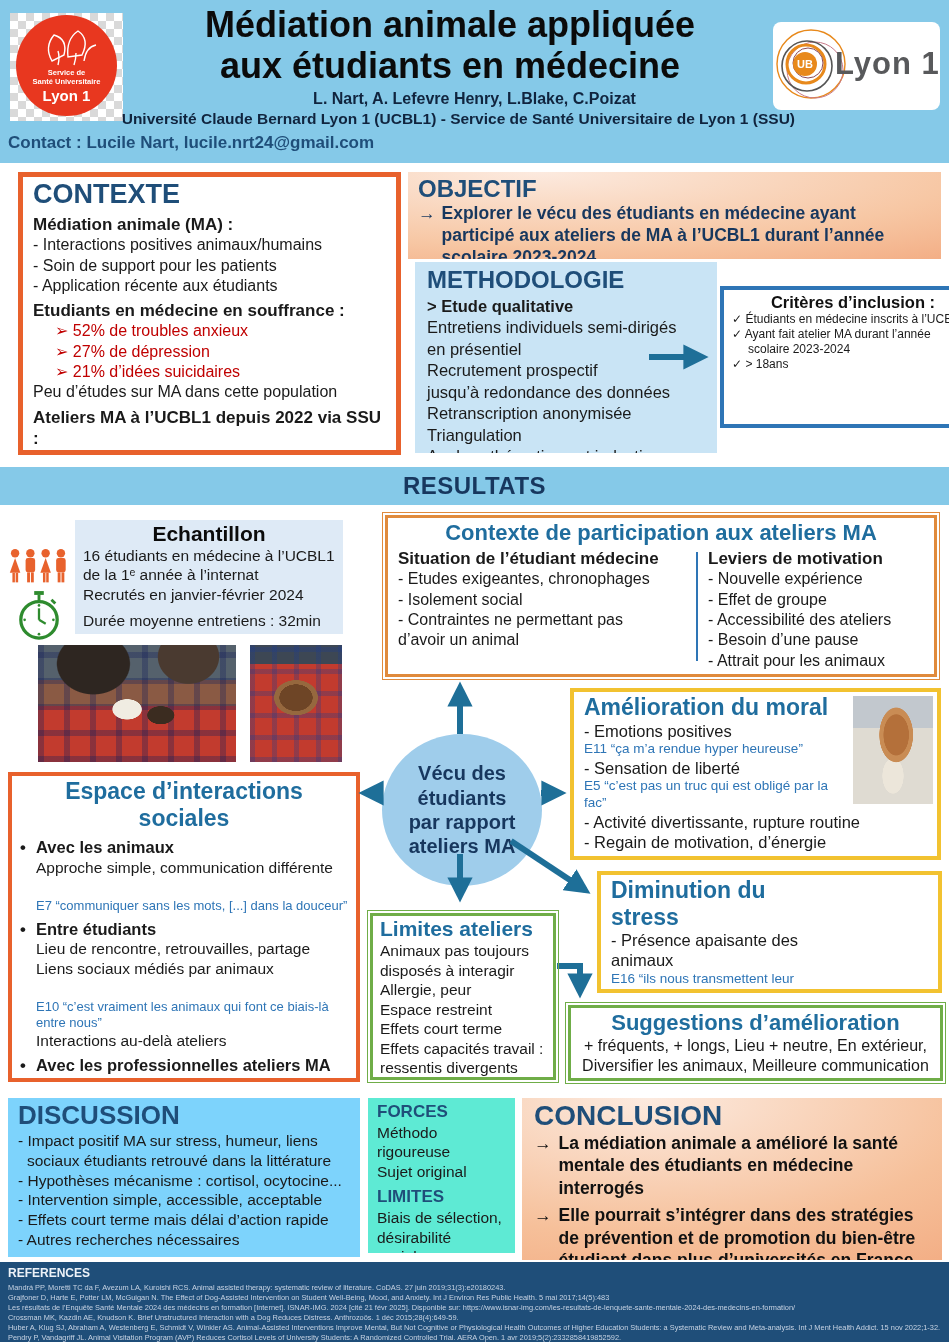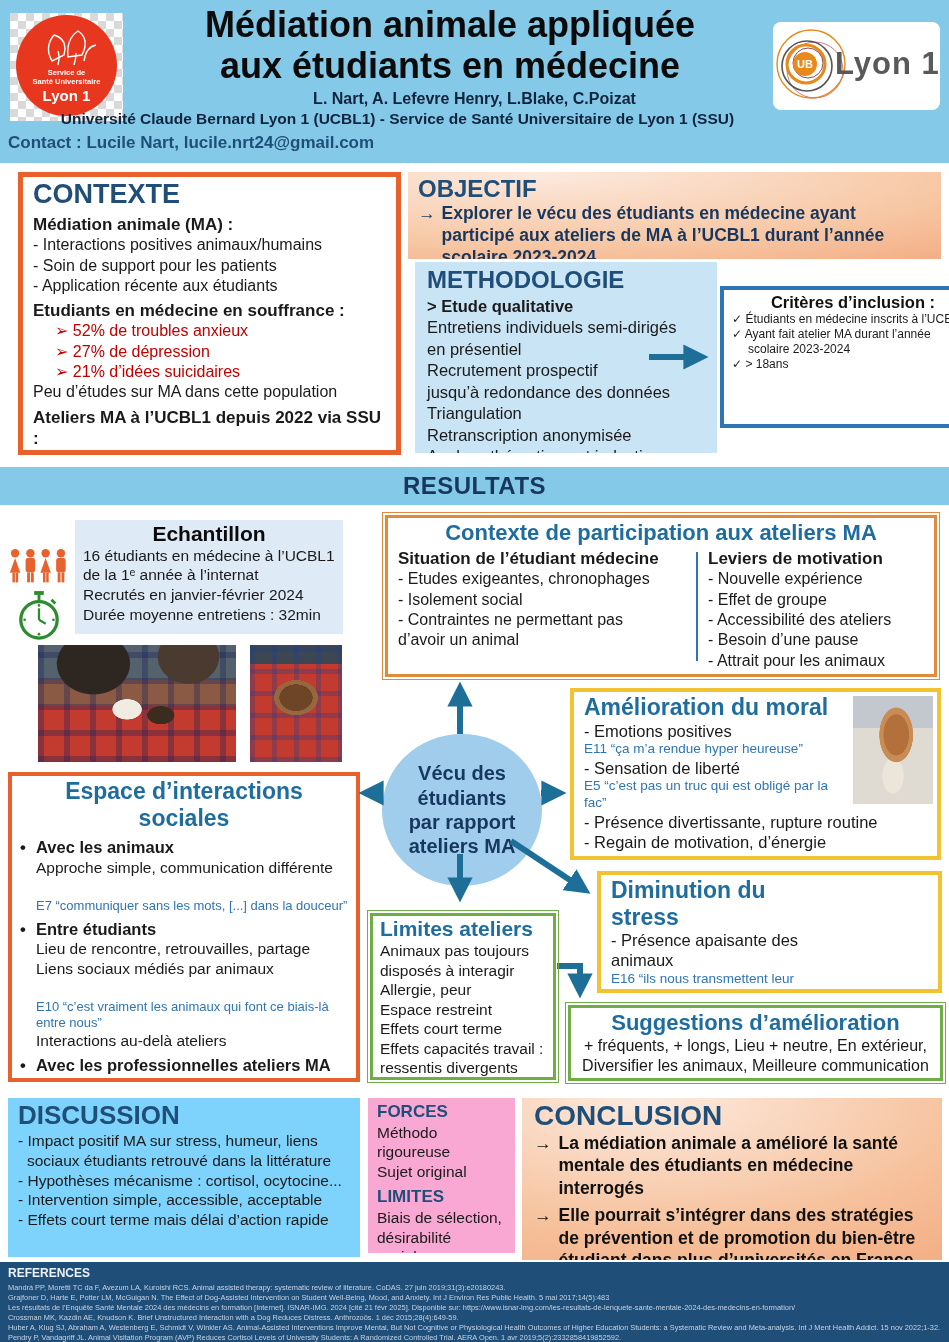--- a/index.html
+++ b/index.html
@@ -10,21 +10,21 @@
     color:#1a1a1a;
   }
   .abs{position:absolute;}
   .pre{white-space:pre-line;}
 
   
   .header{left:0;top:0;width:949px;height:163px;background:#85C9E8;}
   .title-wrap{left:120px;top:5px;width:660px;text-align:center;}
   .title-line{font-size:36px;font-weight:bold;color:#0b0b0b;line-height:1.13;letter-spacing:0;}
   .authors{left:0;top:90px;width:949px;text-align:center;font-size:16px;font-weight:bold;color:#10243e;}
-  .affil{left:0;top:110px;width:795px;text-align:center;font-size:15.5px;font-weight:bold;color:#10243e;}
+  .affil{left:0;top:110px;width:795px;text-align:right;font-size:15.5px;font-weight:bold;color:#10243e;}
   .contact{left:8px;top:133px;font-size:17px;font-weight:bold;color:#1F4E79;}
 
   .ssu-logo{left:10px;top:13px;width:113px;height:108px;
     background:repeating-conic-gradient(#ffffff 0% 25%, #d9d9d9 0% 50%) 0 0/16px 16px;}
   .ssu-circle{left:6px;top:2px;width:101px;height:101px;border-radius:50%;background:#E8371F;text-align:center;color:#fff;}
   .ssu-t1{left:0;top:53px;width:101px;font-size:7.5px;font-weight:bold;}
   .ssu-t2{left:0;top:62px;width:101px;font-size:7.5px;font-weight:bold;}
   .ssu-t3{left:0;top:72px;width:101px;font-size:15px;font-weight:bold;}
 
   .lyon1-logo{left:773px;top:22px;width:167px;height:88px;background:#ffffff;border-radius:8px;}
@@ -122,21 +122,21 @@
   .st-i{font-size:16.5px;line-height:1.2;}
 
   .sugg-box{left:568px;top:1005px;width:375px;height:76px;border:3px solid #6FAD47;outline:1px solid #6FAD47;outline-offset:2px;box-sizing:border-box;background:#fff;padding:2px 6px;text-align:center;overflow:hidden;}
   .sugg-box .res-title{font-size:22px;text-align:center;}
   .sg-l{font-size:16px;line-height:1.25;}
 
   .discussion-box{left:8px;top:1098px;width:352px;height:159px;background:#7dd3fc;box-sizing:border-box;padding:2px 10px;overflow:hidden;}
   .discussion-box .sec-title{font-size:26px;}
   .disc-i{font-size:15.5px;line-height:1.28;padding-left:9px;text-indent:-9px;}
 
-  .forces-box{left:368px;top:1098px;width:147px;height:155px;background:#f9a8d4;box-sizing:border-box;padding:3px 9px;overflow:hidden;}
+  .forces-box{left:368px;top:1098px;width:147px;height:155px;background:#5eead4;box-sizing:border-box;padding:3px 9px;overflow:hidden;}
   .fl-h{font-size:17px;font-weight:bold;color:#1F4E79;line-height:1.3;}
   .fl-i{font-size:15.5px;line-height:1.25;}
 
   .conclusion-box{left:522px;top:1098px;width:420px;height:162px;box-sizing:border-box;padding:2px 12px;
     background:radial-gradient(130% 140% at 30% 0%, #FCEADF 0%, #F6C09A 60%, #F2A87E 100%);overflow:hidden;}
   .conclusion-box .sec-title{font-size:28px;}
   .conc-row{display:flex;gap:7px;font-size:17.5px;font-weight:bold;color:#111;line-height:1.28;margin-bottom:5px;}
 
   .footer{left:0;top:1262px;width:949px;height:80px;background:#1F4E79;box-sizing:border-box;padding:4px 8px;overflow:hidden;}
   .ref-title{font-size:12px;font-weight:bold;color:#EDF2F8;margin-bottom:3px;}
@@ -219,22 +219,22 @@
   </div>
 </div>
 
 <div class="abs methodo-box">
   <div class="sec-title">METHODOLOGIE</div>
   <div class="met-lead">&gt; Etude qualitative</div>
   <div class="met-i">Entretiens individuels semi-dirigés</div>
   <div class="met-i">en présentiel</div>
   <div class="met-i">Recrutement prospectif</div>
   <div class="met-i">jusqu’à redondance des données</div>
+  <div class="met-i">Retranscription anonymisée</div>
   <div class="met-i">Triangulation</div>
-  <div class="met-i">Retranscription anonymisée</div>
   <div class="met-i">Analyse thématique et inductive</div>
 </div>
 
 <div class="abs criteres-box">
   <div class="crit-title">Critères d’inclusion :</div>
   <div class="crit-i">✓ Étudiants en médecine inscrits à l’UCBL1</div>
   <div class="crit-i">✓ Ayant fait atelier MA durant l’année scolaire 2023-2024</div>
   <div class="crit-i">✓ &gt; 18ans</div>
 </div>
 
@@ -273,21 +273,21 @@
     <circle cx="24" cy="46" r="1.4" fill="#2E8B2E"></circle>
   <circle cx="9" cy="31" r="1.4" fill="#2E8B2E"></circle>
     <circle cx="39" cy="31" r="1.4" fill="#2E8B2E"></circle>
 </svg>
 
 <div class="abs echantillon-box">
   <div class="ech-title">Echantillon</div>
   <div class="ech-l">16 étudiants en médecine à l’UCBL1</div>
   <div class="ech-l">de la 1ᵉ année à l’internat</div>
   <div class="ech-l">Recrutés en janvier-février 2024</div>
-  <div class="ech-l" style="margin-top:1px">Durée moyenne entretiens : 32min</div>
+  <div class="ech-l" style="margin-top:7px">Durée moyenne entretiens : 32min</div>
 </div>
 
 <div class="abs photo photo1"></div>
 <div class="abs photo photo2"></div>
 
 <div class="abs partic-box">
   <div class="res-title">Contexte de participation aux ateliers MA</div>
   <div class="partic-cols">
     <div class="pc-left">
       <div class="pc-h">Situation de l’étudiant médecine</div>
@@ -308,21 +308,21 @@
   </div>
 </div>
 
 <div class="abs moral-box">
   <div class="dog1"></div>
   <div class="res-title">Amélioration du moral</div>
   <div class="m-i">- Emotions positives</div>
   <div class="quote">E11 “ça m’a rendue hyper heureuse”</div>
   <div class="m-i">- Sensation de liberté</div>
   <div class="quote">E5 “c’est pas un truc qui est obligé par la fac”</div>
-  <div class="m-i">- Présence divertissante, rupture routine</div>
+  <div class="m-i">- Activité divertissante, rupture routine</div>
   <div class="m-i">- Regain de motivation, d’énergie</div>
   <div class="m-i">- Souvenirs heureux de leurs animaux</div>
 
 </div>
 
 <div class="abs espace-box">
   <div class="res-title">Espace d’interactions sociales</div>
   <div class="esp-h"><span class="blt">•</span><span>Avec les animaux</span></div>
   <div class="esp-i">Approche simple, communication différente</div>
   <div class="esp-q quote-s">E7  “communiquer sans les mots, [...] dans la douceur”</div>
@@ -392,20 +392,21 @@
   <div class="sg-l">+ fréquents, + longs, Lieu +  neutre, En extérieur,</div>
   <div class="sg-l">Diversifier les animaux, Meilleure communication</div>
 </div>
 
 <div class="abs discussion-box">
   <div class="sec-title">DISCUSSION</div>
   <div class="disc-i">- Impact positif MA sur stress, humeur, liens sociaux étudiants retrouvé dans la littérature</div>
   <div class="disc-i">- Hypothèses mécanisme : cortisol, ocytocine...</div>
   <div class="disc-i">- Intervention simple, accessible, acceptable</div>
   <div class="disc-i">- Effets court terme mais délai d’action rapide</div>
+  <div class="disc-i">- Autres recherches nécessaires</div>
 </div>
 
 <div class="abs forces-box">
   <div class="fl-h">FORCES</div>
   <div class="fl-i">Méthodo rigoureuse</div>
   <div class="fl-i">Sujet original</div>
   <div class="fl-h" style="margin-top:5px">LIMITES</div>
   <div class="fl-i">Biais de sélection,</div>
   <div class="fl-i">désirabilité sociale,</div>
 

